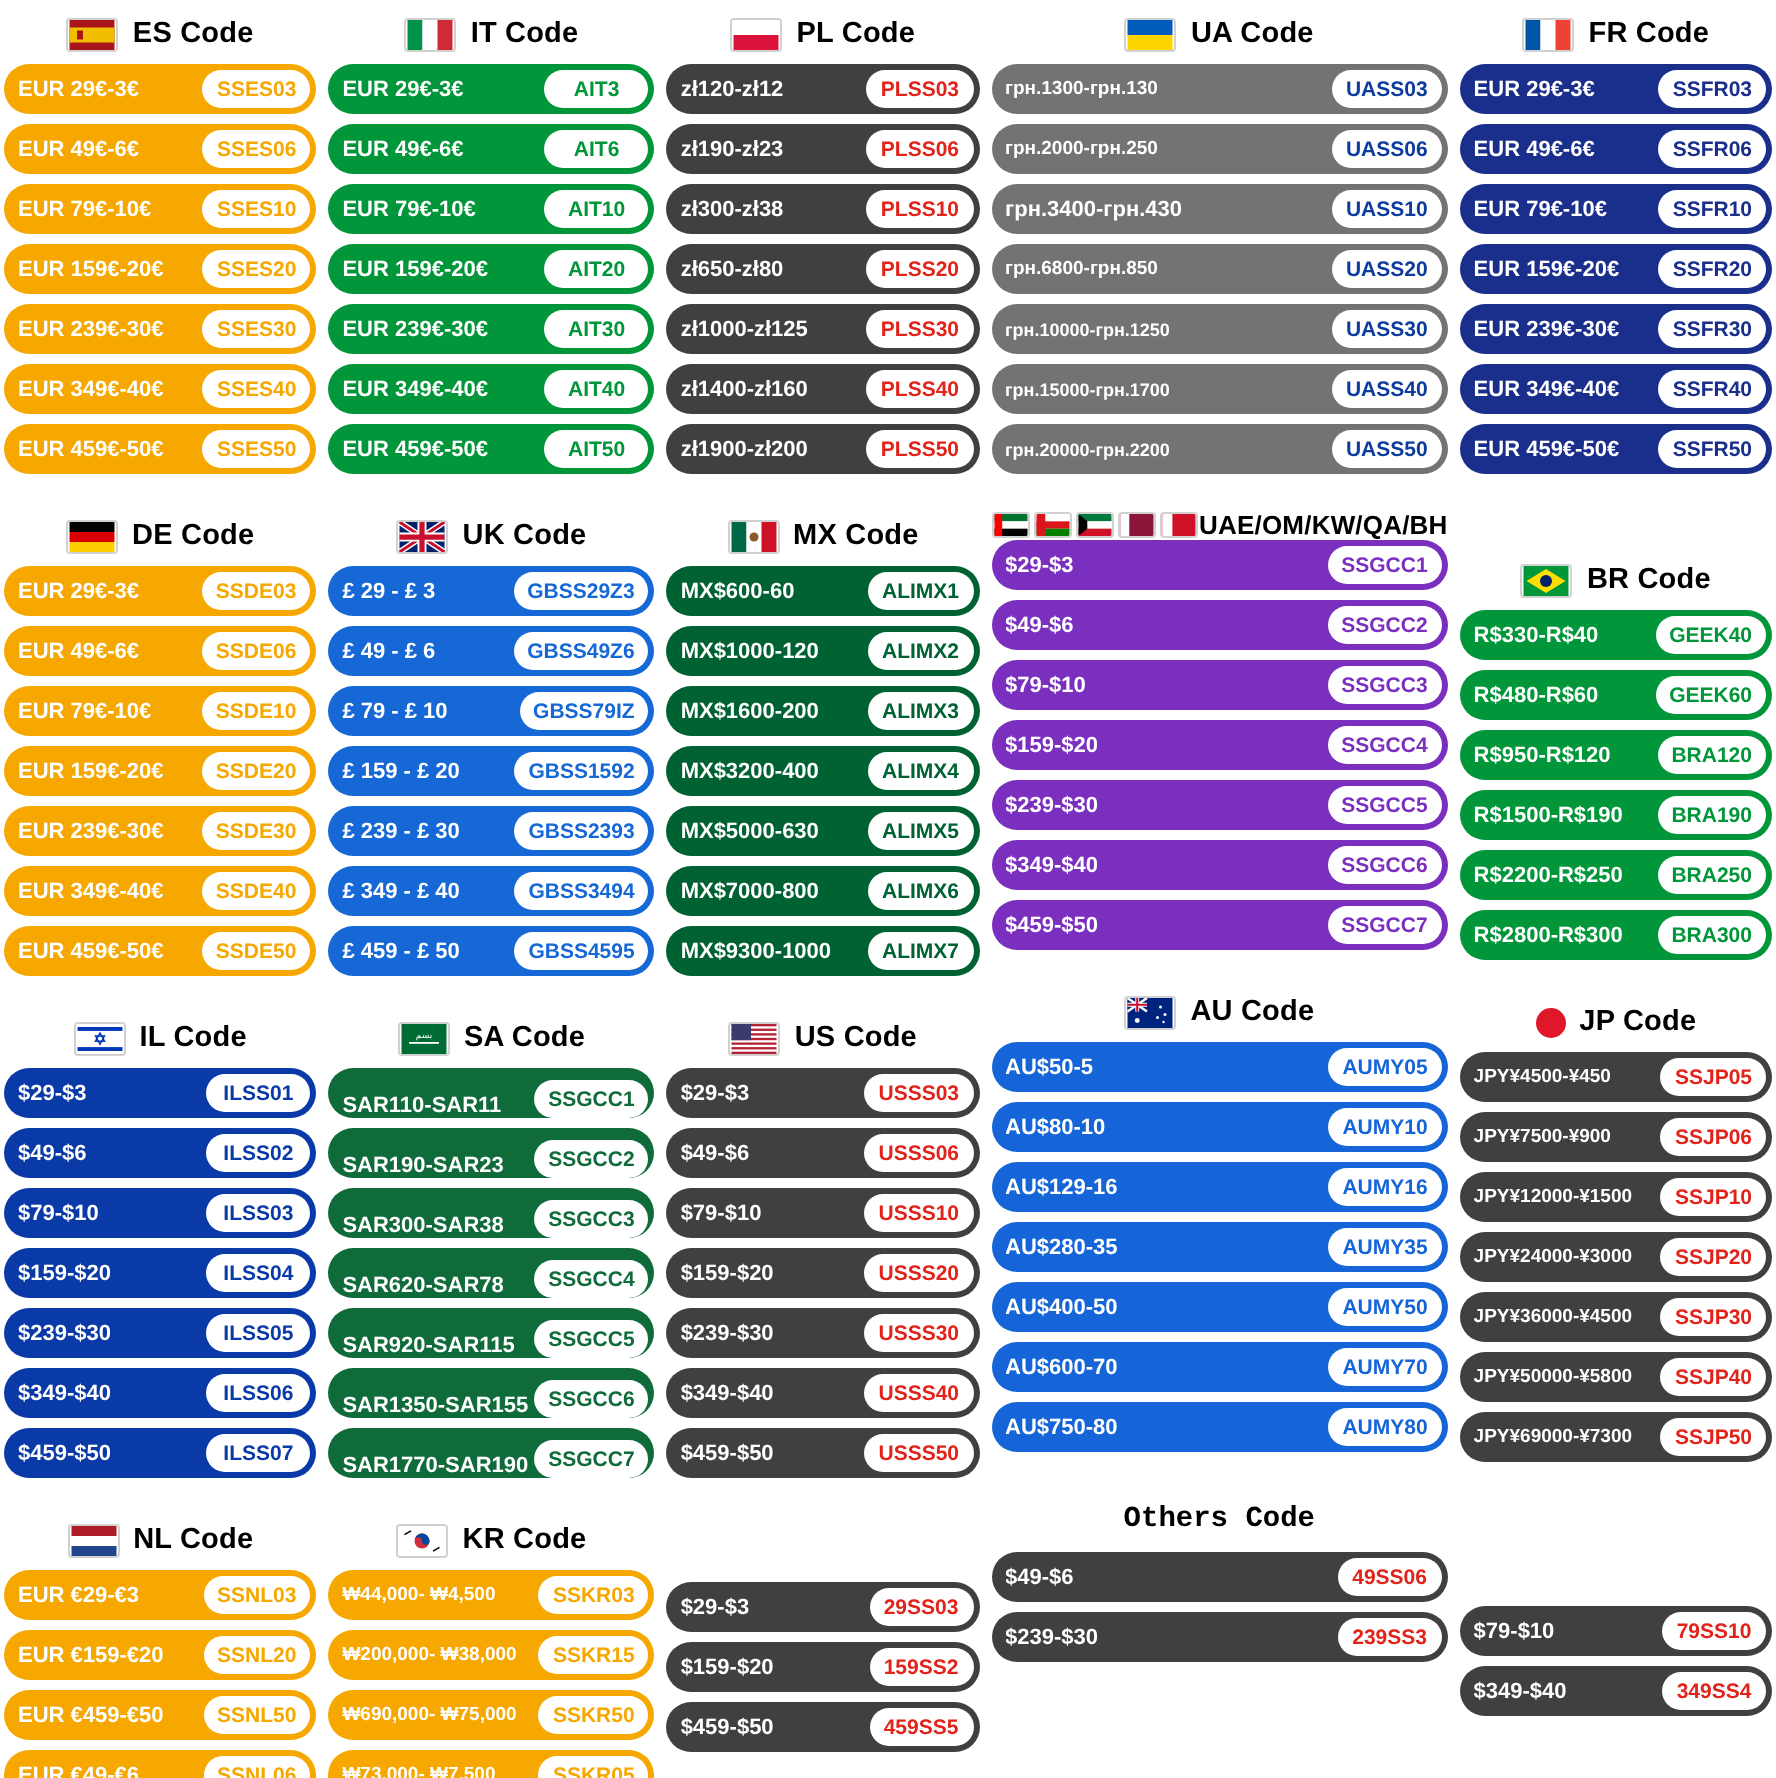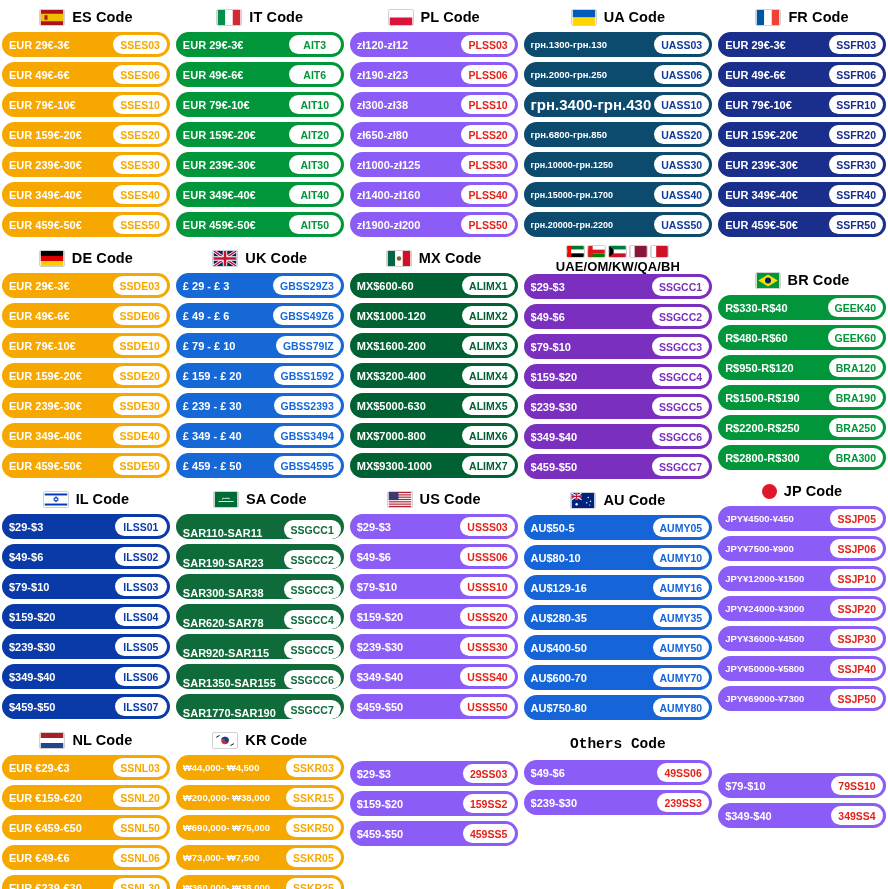--- a/index.html
+++ b/index.html
@@ -15,29 +15,29 @@
     overflow: hidden;
   }
   .grid {
     display: grid;
     grid-template-columns: repeat(5, 1fr);
     column-gap: 6px;
     row-gap: 0px;
     padding: 2px 2px 0 2px;
   }
   .col { display: flex; flex-direction: column; }
-  .section { margin-bottom: 6px; }
+  .section { margin-bottom: 16px; }
   .sec-head {
     display: flex;
     align-items: center;
     justify-content: center;
     gap: 7px;
     height: 30px;
   }
-  .sec-head.stack { flex-direction: column; gap: 1px; height: auto; padding-top: 2px;}
+  .sec-head.stack { flex-direction: row; gap: 1px; height: auto; padding-top: 2px;}
   .sec-title {
     font-size: 14.5px;
     font-weight: bold;
     color: #000;
     letter-spacing: 0.1px;
     white-space: nowrap;
   }
   .flag {
     width: 26px; height: 17px;
     border-radius: 2px;
@@ -82,23 +82,23 @@
     font-size: 10.5px;
     font-weight: bold;
     flex: none;
     min-width: 52px;
   }
   
   .t-orange { background: #f6a800; }
   .t-orange .chip { color: #f6a800; }
   .t-green { background: #009639; }
   .t-green .chip { color: #009639; }
-  .t-red { background: #8b5cf6; }
+  .t-red { background: #404040; }
   .t-red .chip { color: #e2231a; }
-  .t-blue { background: #0c4a6e; }
+  .t-blue { background: #737373; }
   .t-blue .chip { color: #0d3b9e; }
   .t-navy { background: #1a2e8c; }
   .t-navy .chip { color: #1a2e8c; }
   .t-darkgreen { background: #006233; }
   .t-darkgreen .chip { color: #006233; }
   .t-purple { background: #7b2fbf; }
   .t-purple .chip { color: #7b2fbf; }
   .t-brightblue { background: #1565d8; }
   .t-brightblue .chip { color: #1565d8; }
   .t-kgreen { background: #0f6b3a; align-items: flex-end; }
@@ -631,21 +631,21 @@
       <div class="rows">
         <div class="pill t-blue">
             <span class="amt" style="font-size:9.5px">грн.1300-грн.130</span>
             <span class="chip">UASS03</span>
           </div>
         <div class="pill t-blue">
             <span class="amt" style="font-size:9.5px">грн.2000-грн.250</span>
             <span class="chip">UASS06</span>
           </div>
         <div class="pill t-blue">
-            <span class="amt" style="font-size:15px">грн.3400-грн.430</span>
+            <span class="amt" style="font-size:11px">грн.3400-грн.430</span>
             <span class="chip">UASS10</span>
           </div>
         <div class="pill t-blue">
             <span class="amt" style="font-size:9.5px">грн.6800-грн.850</span>
             <span class="chip">UASS20</span>
           </div>
         <div class="pill t-blue">
             <span class="amt" style="font-size:9px">грн.10000-грн.1250</span>
             <span class="chip">UASS30</span>
           </div>

